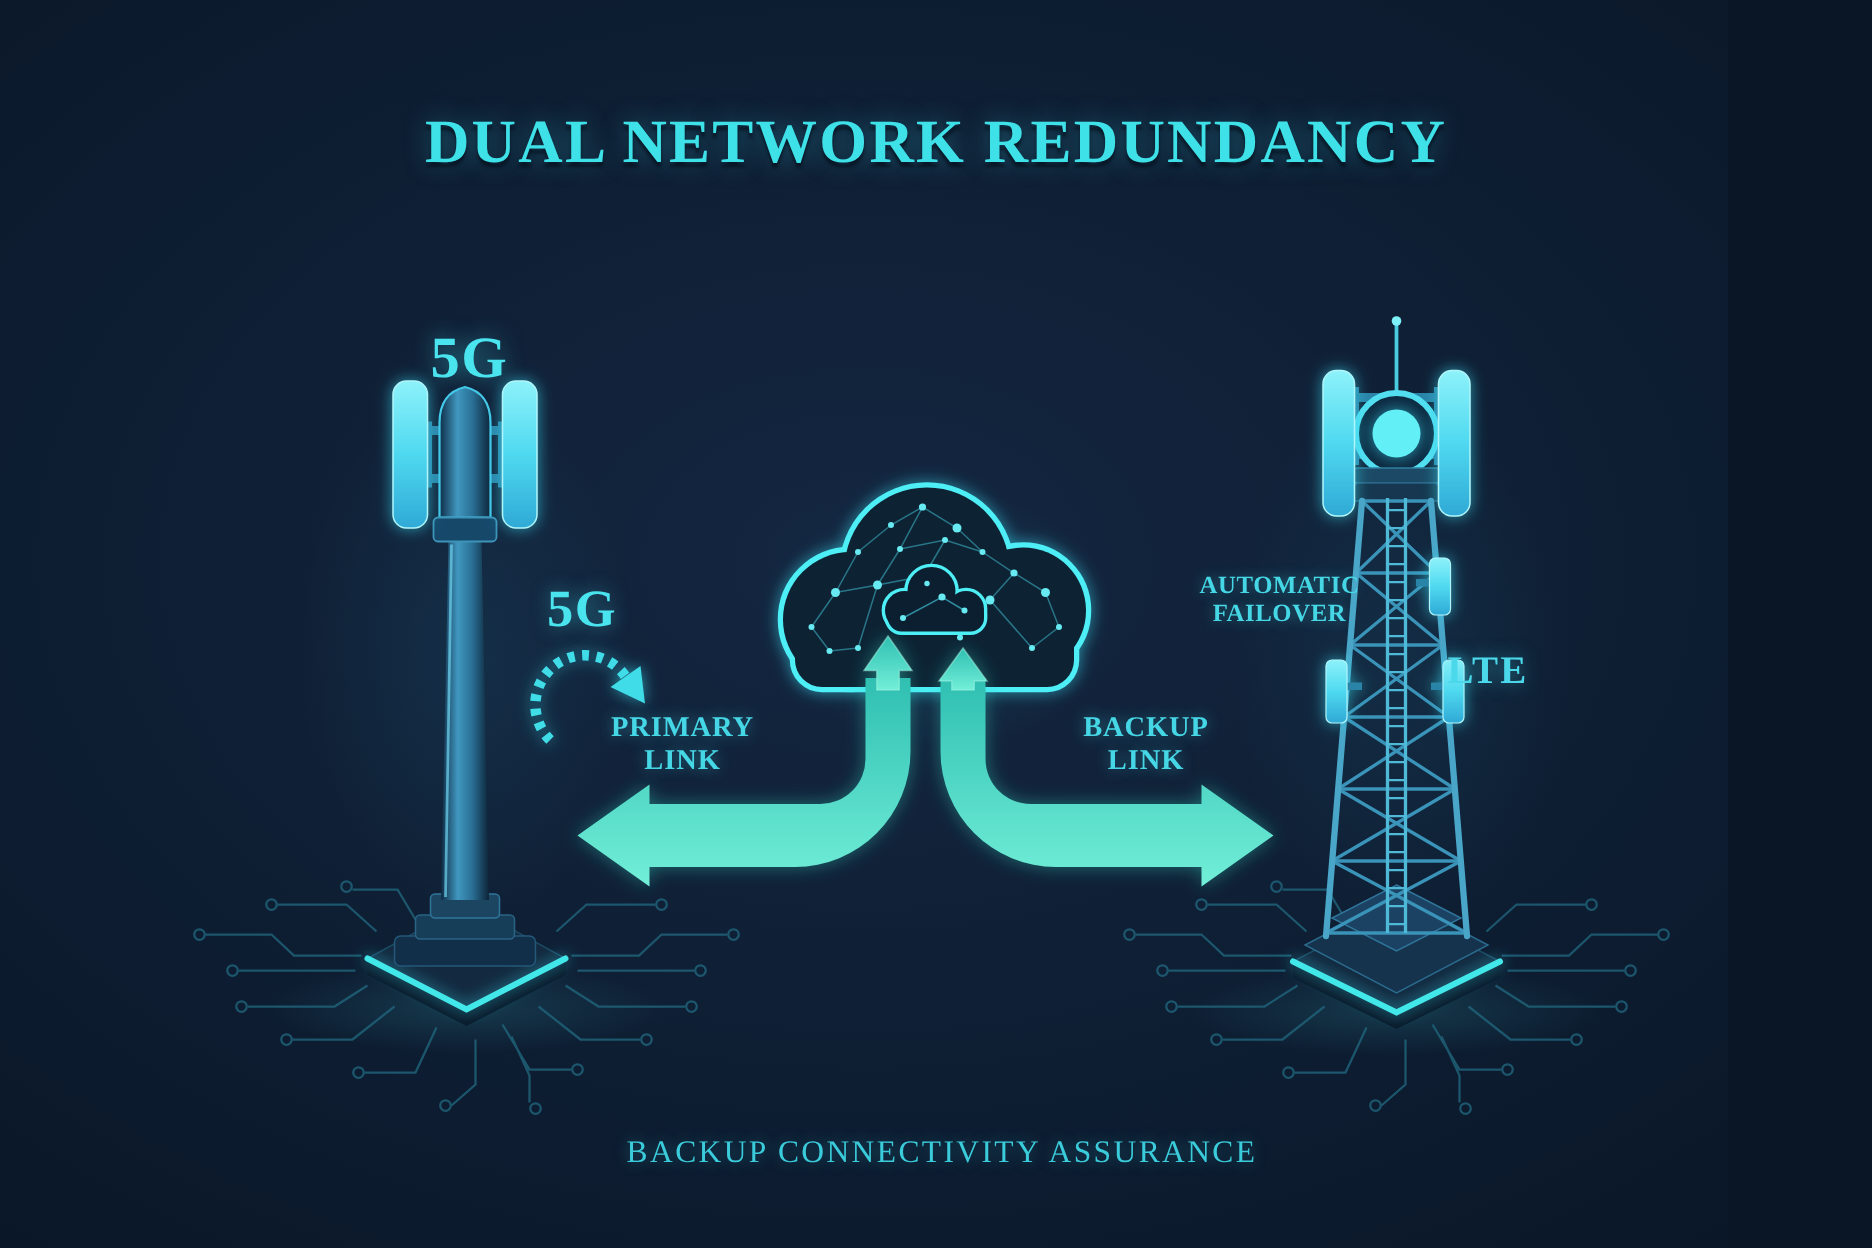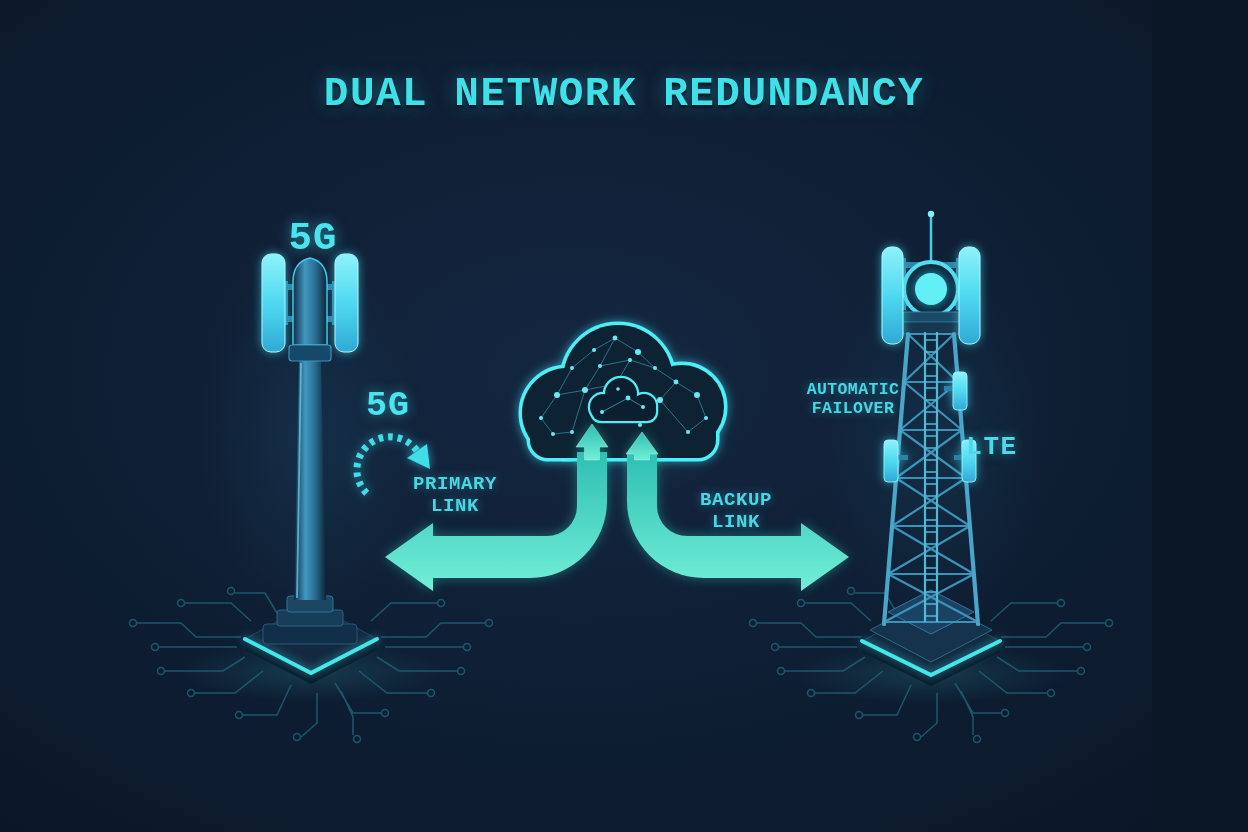--- a/index.html
+++ b/index.html
@@ -1,37 +1,37 @@
 <!DOCTYPE html>
 <html><head>
 <meta charset="utf-8">
 <style>
   html,body{margin:0;padding:0;background:#0a1526;}
   .stage{
     position:relative;width:1120px;height:832px;overflow:hidden;
     background:radial-gradient(ellipse 900px 600px at 50% 45%, #142741 0%, #0e1e33 55%, #0a1728 100%);
-    font-family:Liberation Mono, monospace;
+    font-family:Liberation Serif, serif;
     padding-left:32px;
   }
   .halo{position:absolute;border-radius:50%;pointer-events:none;}
   #haloCloud{left:468px;top:292px;width:320px;height:240px;background:radial-gradient(closest-side,rgba(64,214,235,.12),transparent 72%);}
   #haloL{left:155px;top:185px;width:310px;height:510px;background:radial-gradient(closest-side,rgba(56,180,220,.09),transparent 72%);}
   #haloR{left:775px;top:180px;width:320px;height:520px;background:radial-gradient(closest-side,rgba(56,180,220,.09),transparent 72%);}
   svg.scene{position:absolute;left:0;top:0;}
   .txt{position:absolute;transform:translate(-50%,-50%);color:#46d7e6;font-weight:bold;text-align:center;}
   .pre{white-space:pre-line;}
   .title{
     left:624px;top:94px;font-size:41px;letter-spacing:1.5px;color:#3fe1e9;white-space:nowrap;
     text-shadow:0 3px 2px rgba(4,14,26,.65), 0 0 18px rgba(60,220,240,.35);
   }
   .lbl-5g-top{left:313px;top:239px;font-size:39px;letter-spacing:1px;color:#4ae4ee;text-shadow:0 0 14px rgba(70,225,240,.55);}
   .lbl-5g-mid{left:388px;top:406px;font-size:35px;letter-spacing:1px;color:#4ae4ee;text-shadow:0 0 12px rgba(70,225,240,.5);}
   .lbl-link{font-size:19px;line-height:1.14;letter-spacing:.6px;text-shadow:0 0 10px rgba(70,215,230,.45);}
   .lbl-primary{left:455px;top:496px;}
-  .lbl-backup{left:736px;top:496px;margin-top:16px;}
+  .lbl-backup{left:764px;top:496px;}
   .lbl-failover{left:853px;top:400px;font-size:16.5px;line-height:1.15;letter-spacing:.4px;text-shadow:0 0 9px rgba(70,215,230,.45);}
   .lbl-lte{left:992px;top:408px;font-size:26px;letter-spacing:1.5px;color:#4ad8ea;text-shadow:0 0 12px rgba(70,215,235,.5);margin-top:39px;}
   .footer{
     left:628px;top:768px;font-size:21px;font-weight:normal;letter-spacing:1.6px;color:#3bccdb;white-space:nowrap;
     text-shadow:0 0 10px rgba(60,205,225,.4);
   }
 </style>
 </head>
 <body>
 
@@ -257,14 +257,15 @@
   <div class="txt title">DUAL NETWORK REDUNDANCY</div>
   <div class="txt lbl-5g-top">5G</div>
   <div class="txt lbl-5g-mid">5G</div>
   <div class="txt lbl-link lbl-primary pre">PRIMARY
 LINK</div>
   <div class="txt lbl-link lbl-backup pre">BACKUP
 LINK</div>
   <div class="txt lbl-failover pre">AUTOMATIC
 FAILOVER</div>
   <div class="txt lbl-lte">LTE</div>
+  <div class="txt footer">BACKUP CONNECTIVITY ASSURANCE</div>
 
 </div>
 
 </body></html>

